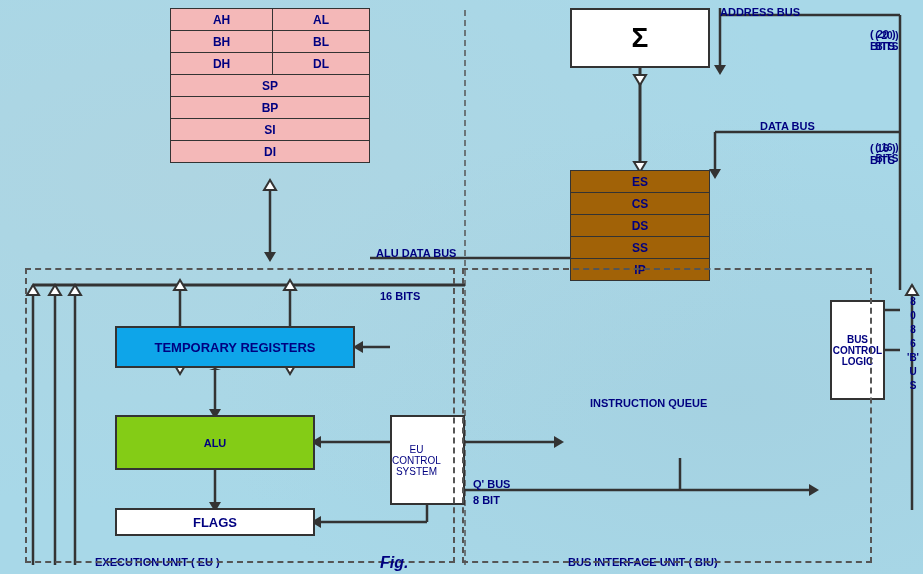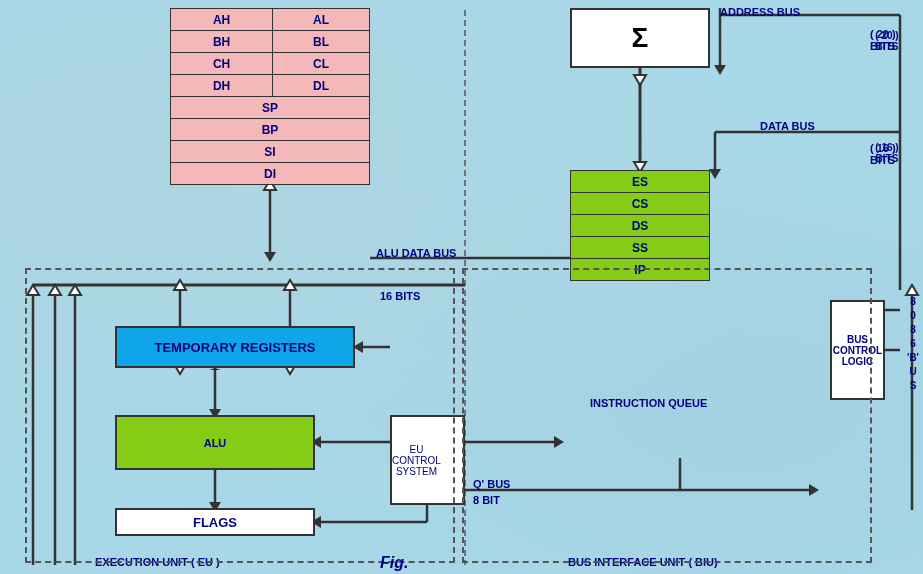--- a/index.html
+++ b/index.html
@@ -76,21 +76,21 @@
     .segment-registers {
       position: absolute;
       top: 170px;
       left: 570px;
       width: 140px;
     }
 
     .segment-registers table {
       width: 100%;
       border-collapse: collapse;
-      background: #84cc16;
+      background: #a16207;
     }
 
     .segment-registers table td {
       border: 1.5px solid #333;
       text-align: center;
       font-size: 12px;
       font-weight: bold;
       color: #000080;
       padding: 3px 4px;
       height: 22px;
@@ -290,24 +290,20 @@
   <div class="general-registers">
     <table>
       <tbody>
           <tr>
         <td>AH</td>
         <td>AL</td>
       </tr>
       <tr>
         <td>BH</td>
         <td>BL</td>
-      </tr>
-      <tr>
-        <td>CH</td>
-        <td>CL</td>
       </tr>
       <tr>
         <td>DH</td>
         <td>DL</td>
       </tr>
       <tr>
             <td colspan="2">SP</td>
           </tr>
       <tr>
             <td colspan="2">BP</td>

